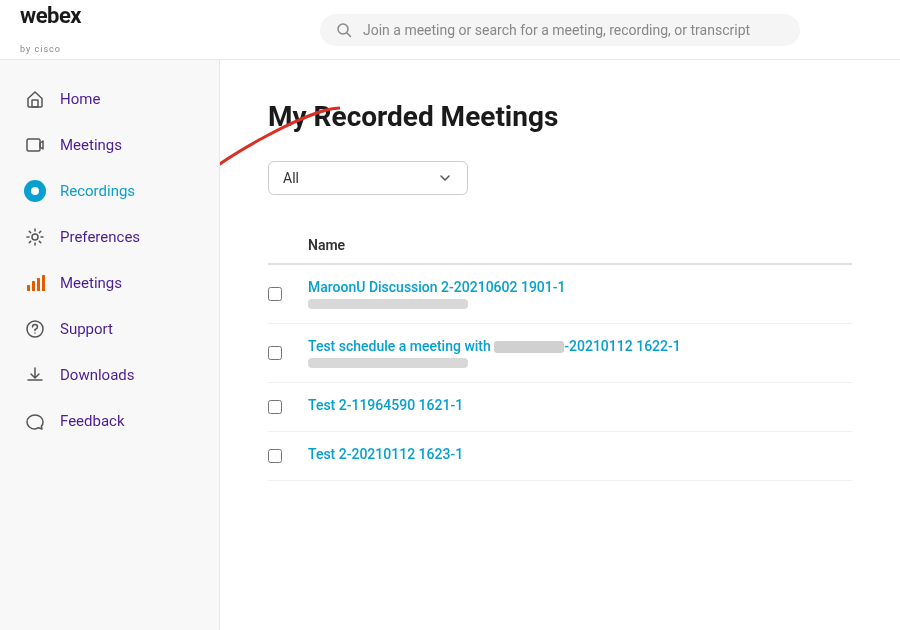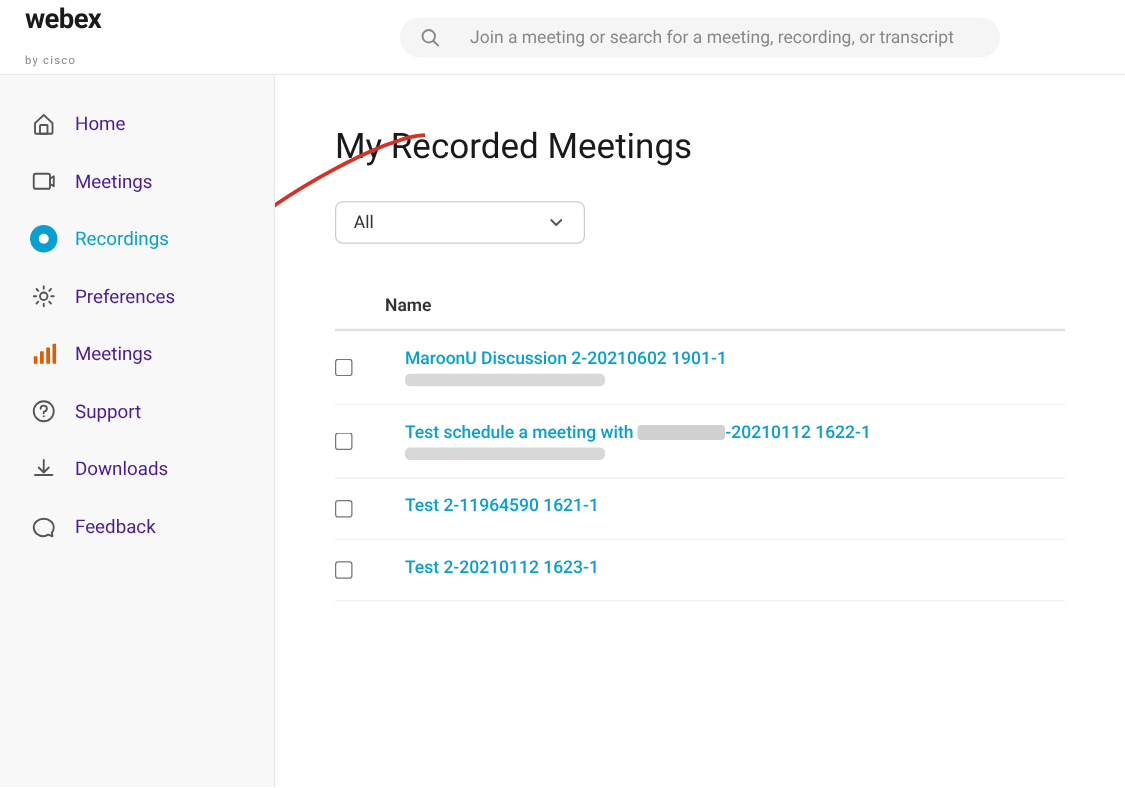--- a/index.html
+++ b/index.html
@@ -43,21 +43,21 @@
       display: flex;
       justify-content: center;
     }
     .search-input-wrap {
       display: flex;
       align-items: center;
       background: #f5f5f5;
       border-radius: 20px;
       padding: 8px 16px;
       width: 480px;
-      gap: 24px;
+      gap: 11px;
     }
     .search-icon-svg { color: #888; flex-shrink: 0; }
     .search-placeholder { color: #888; font-size: 14px; }
 
     
     .main-layout {
       display: flex;
       flex: 1;
       overflow: hidden;
     }
@@ -89,21 +89,21 @@
 
     
     .content {
       flex: 1;
       padding: 40px 48px;
       overflow-y: auto;
       position: relative;
     }
     .page-title {
       font-size: 28px;
-      font-weight: 400;
+      font-weight: 700;
       color: #1a1a1a;
       margin-bottom: 28px;
     }
     .filter-dropdown {
       display: flex;
       align-items: center;
       justify-content: space-between;
       border: 1px solid #ccc;
       border-radius: 6px;
       padding: 8px 14px;
@@ -122,21 +122,21 @@
       margin-bottom: 0;
     }
     .col-check { width: 40px; flex-shrink: 0; }
     .col-name { font-size: 14px; font-weight: 600; color: #333; }
 
     .recording-row {
       display: flex;
       align-items: center;
       padding: 14px 0;
       border-bottom: 1px solid #f0f0f0;
-      gap: 16px;
+      gap: 0;
     }
     .row-check { width: 40px; flex-shrink: 0; display: flex; align-items: center; }
     .row-check input[type="checkbox"] { width: 14px; height: 14px; }
     .row-info { flex: 1; }
     .row-title { font-size: 14px; color: #07a0cf; font-weight: 500; margin-bottom: 4px; }
     .row-subtitle {
       height: 10px;
       background: #d8d8d8;
       border-radius: 4px;
       width: 160px;

